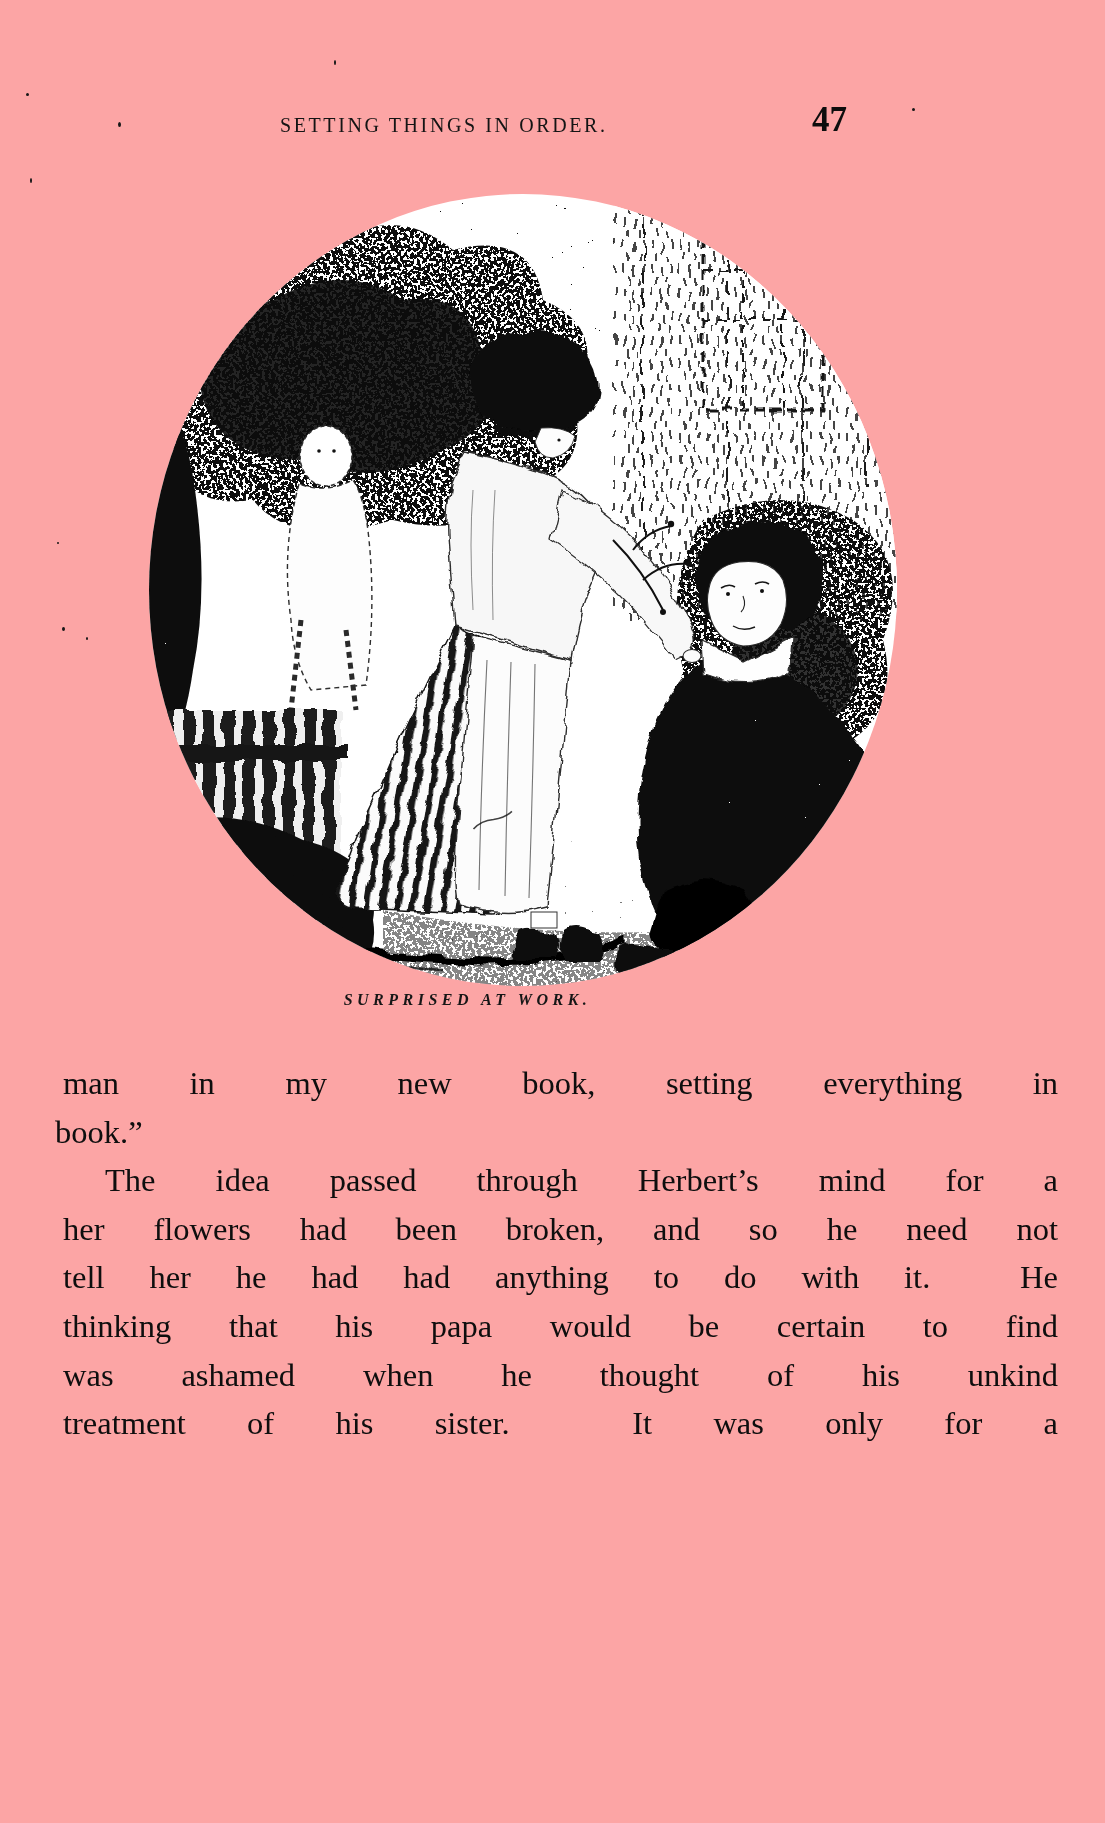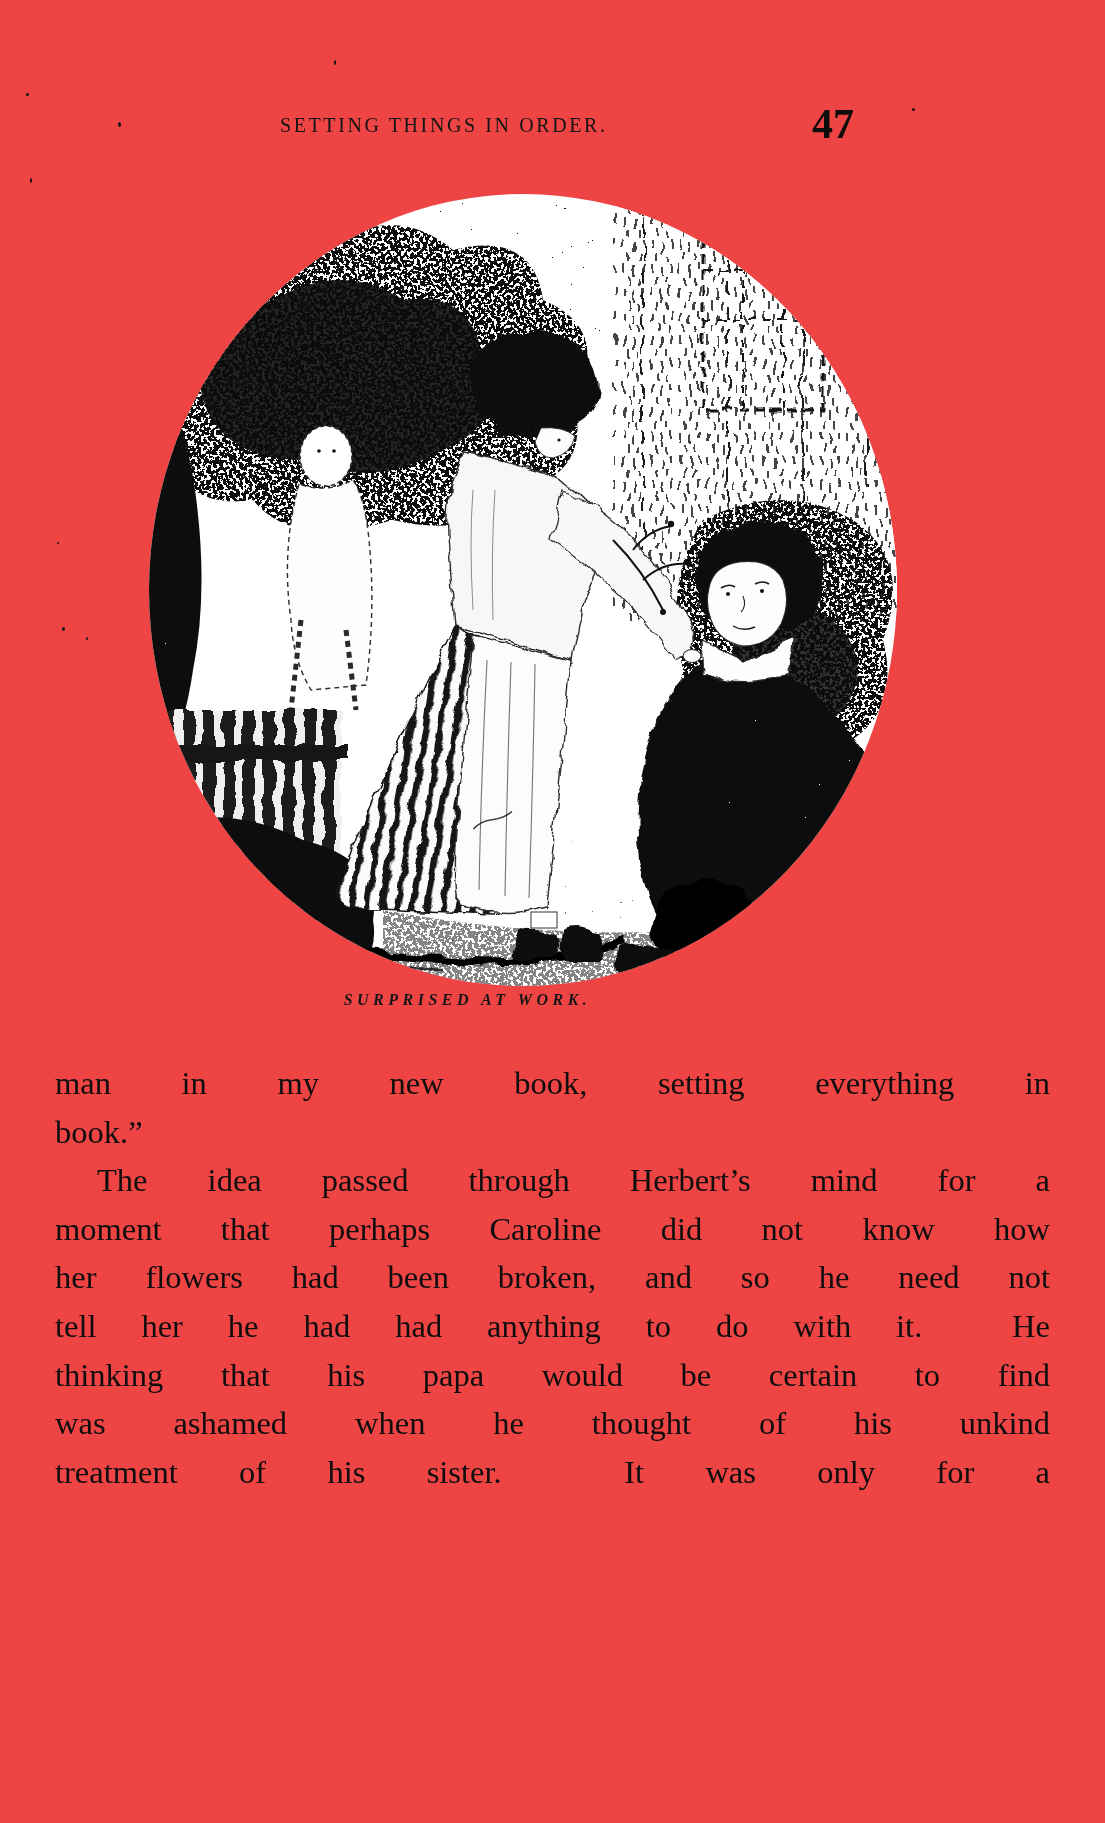--- a/index.html
+++ b/index.html
@@ -1,39 +1,39 @@
 <!DOCTYPE html>
 <html><head>
 <meta charset="utf-8">
 <style>
   html, body { margin: 0; padding: 0; background: #ffffff; }
   .page {
     position: relative;
     width: 1105px;
     height: 1823px;
-    background: #ef4444;
+    background: #fca5a5;
     overflow: hidden;
     font-family: "Liberation Serif", "DejaVu Serif", serif;
     color: #101010;
   }
   .running-head {
     position: absolute;
     left: 280px;
     top: 114px;
     font-size: 20px;
     letter-spacing: 2.6px;
     white-space: nowrap;
     color: #141414;
     font-weight: 500;
   }
   .page-number {
     position: absolute;
     left: 812px;
     top: 100px;
-    font-size: 42px;
+    font-size: 35px;
     font-weight: 700;
     color: #0d0d0d;
   }
   figure.vignette { margin: 0; }
   .vignette svg {
     position: absolute;
     left: 143px;
     top: 190px;
   }
   .vignette figcaption {
@@ -52,21 +52,21 @@
   .body-text {
     position: absolute;
     left: 55px;
     top: 1059px;
     width: 995px;
     font-size: 32.5px;
     line-height: 48.6px;
     color: #0e0e0e;
   }
   .line { width: 100%; }
-  .line.j { text-align: justify; text-align-last: justify; }
+  .line.j { text-align: justify; text-align-last: justify; margin-left: 8px; }
   .line.indent { padding-left: 42px; box-sizing: border-box; }
   .speck {
     position: absolute;
     background: #161616;
     border-radius: 50%;
   }
 </style>
 </head>
 <body>
 
@@ -228,21 +228,20 @@
         <path d="M330 636 q 10 -6 22 -3 q 12 2 20 -2" stroke="#111111" stroke-width="1.6" fill="none" opacity="0.8" transform="rotate(-18 340 636)"></path>
       </g>
     </svg>
     <figcaption>SURPRISED AT WORK.</figcaption>
   </figure>
 
   <main class="body-text">
     <div class="line j">man in my new book, setting everything in</div>
     <div class="line">book.”</div>
     <div class="line j indent">The idea passed through Herbert’s mind for a</div>
-    <div class="line j">moment that perhaps Caroline did not know how</div>
     <div class="line j">her flowers had been broken, and so he need not</div>
     <div class="line j">tell her he had had anything to do with it.&nbsp; He</div>
     <div class="line j">thinking that his papa would be certain to find</div>
     <div class="line j">was ashamed when he thought of his unkind</div>
     <div class="line j">treatment of his sister.&nbsp; It was only for a</div>
   </main>
 
   <div class="speck" style="left:334px; top:60px;  width:2px; height:5px;"></div>
   <div class="speck" style="left:26px;  top:93px;  width:3px; height:3px;"></div>
   <div class="speck" style="left:118px; top:122px; width:3px; height:5px;"></div>

